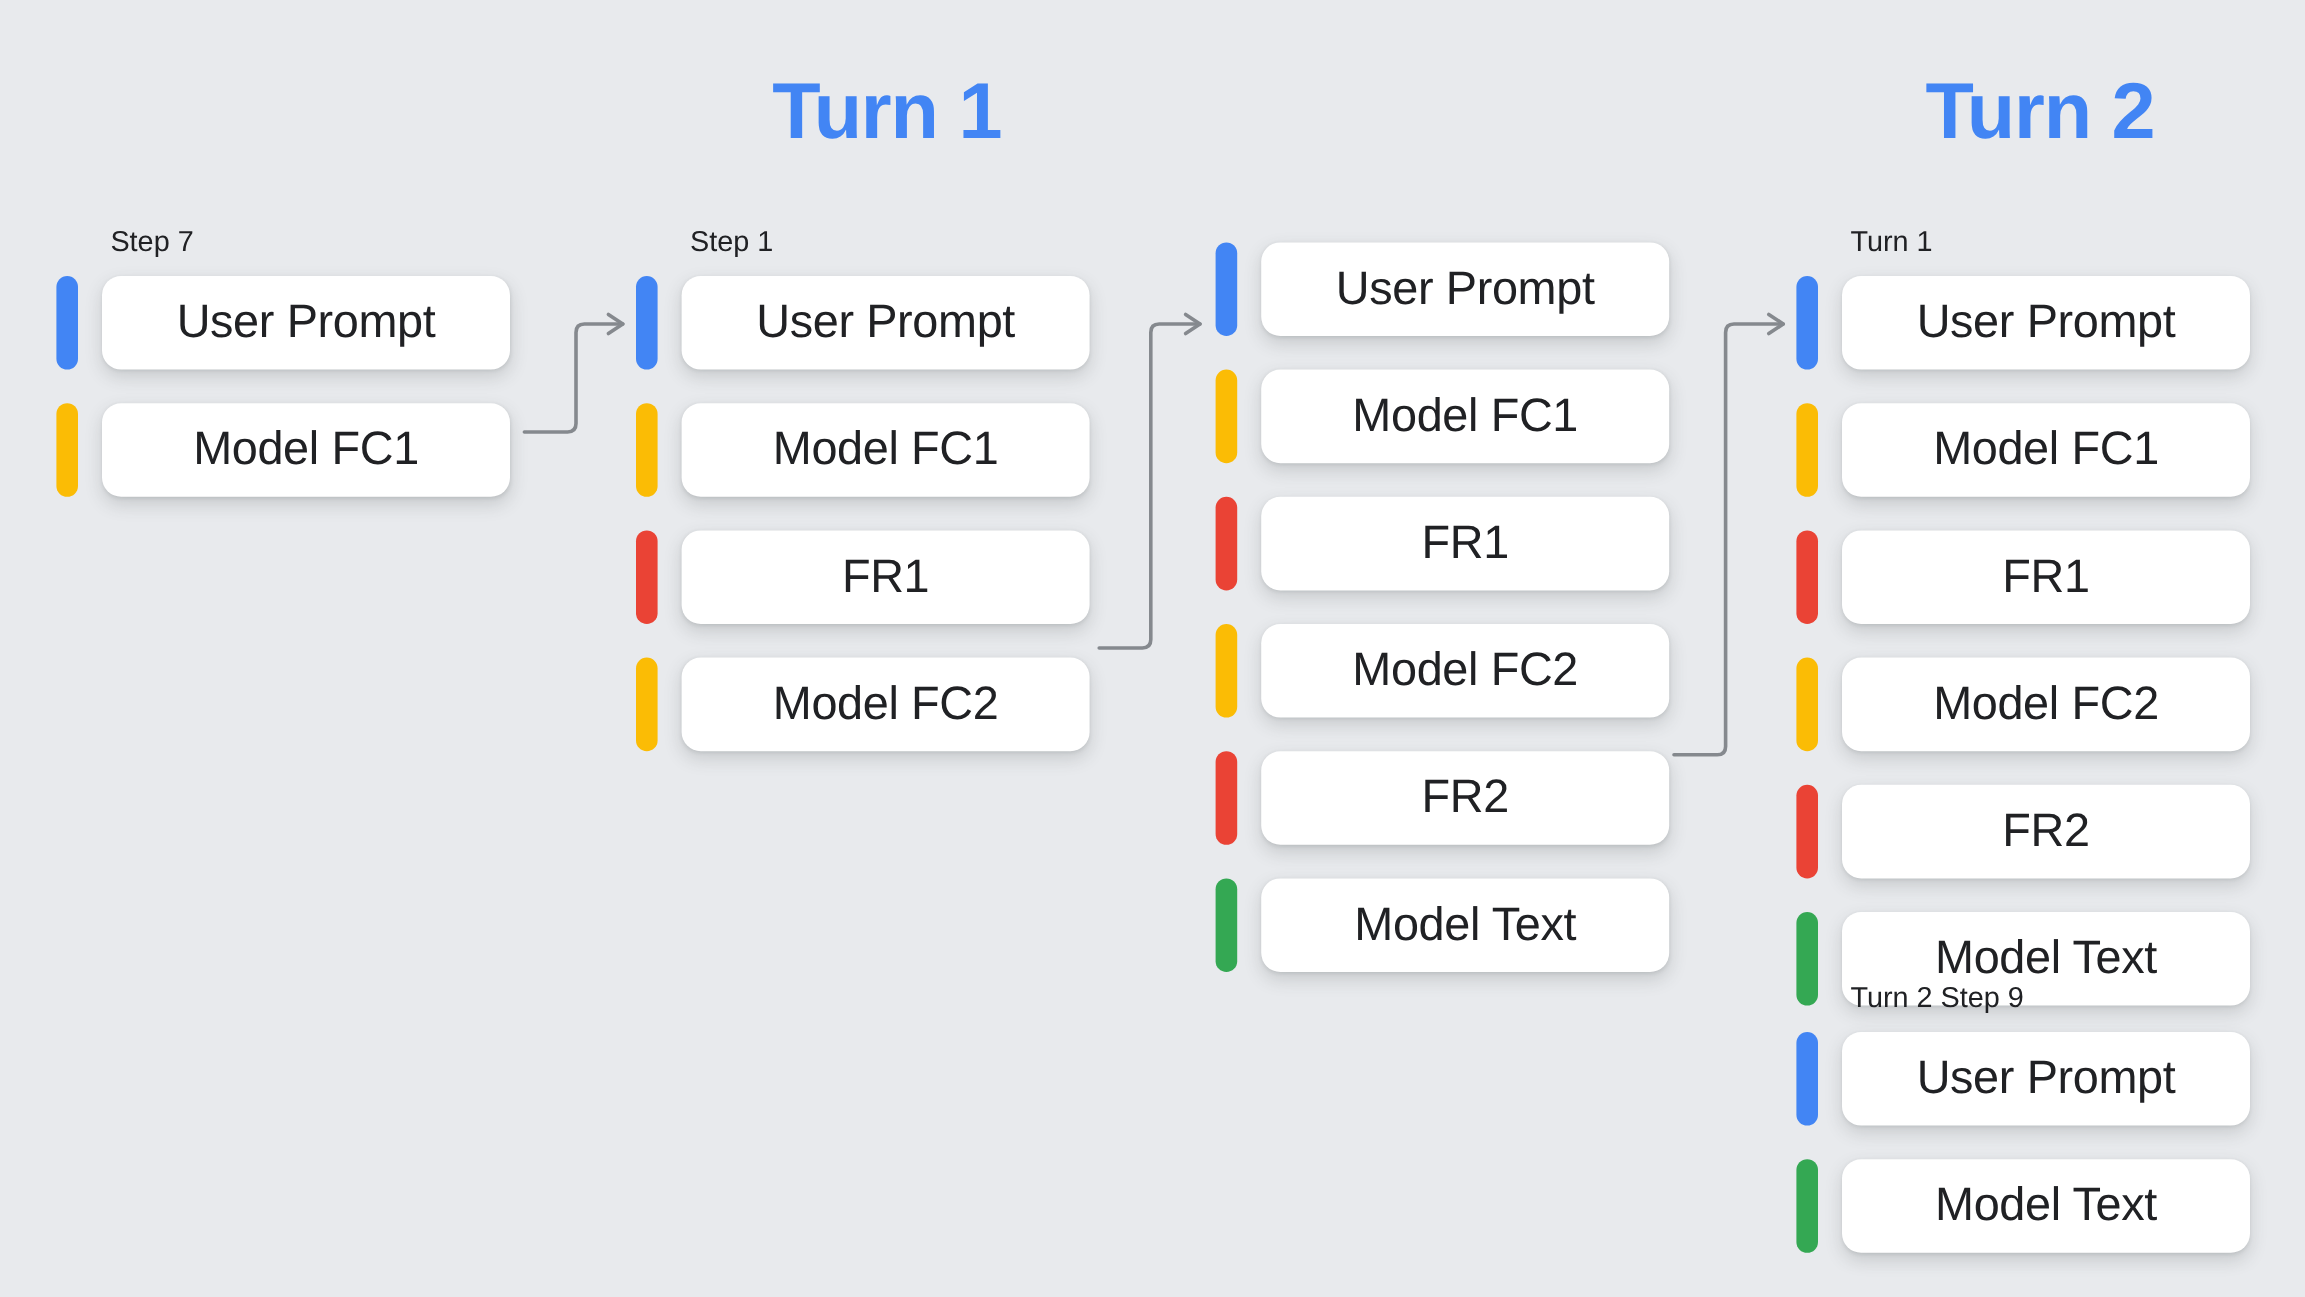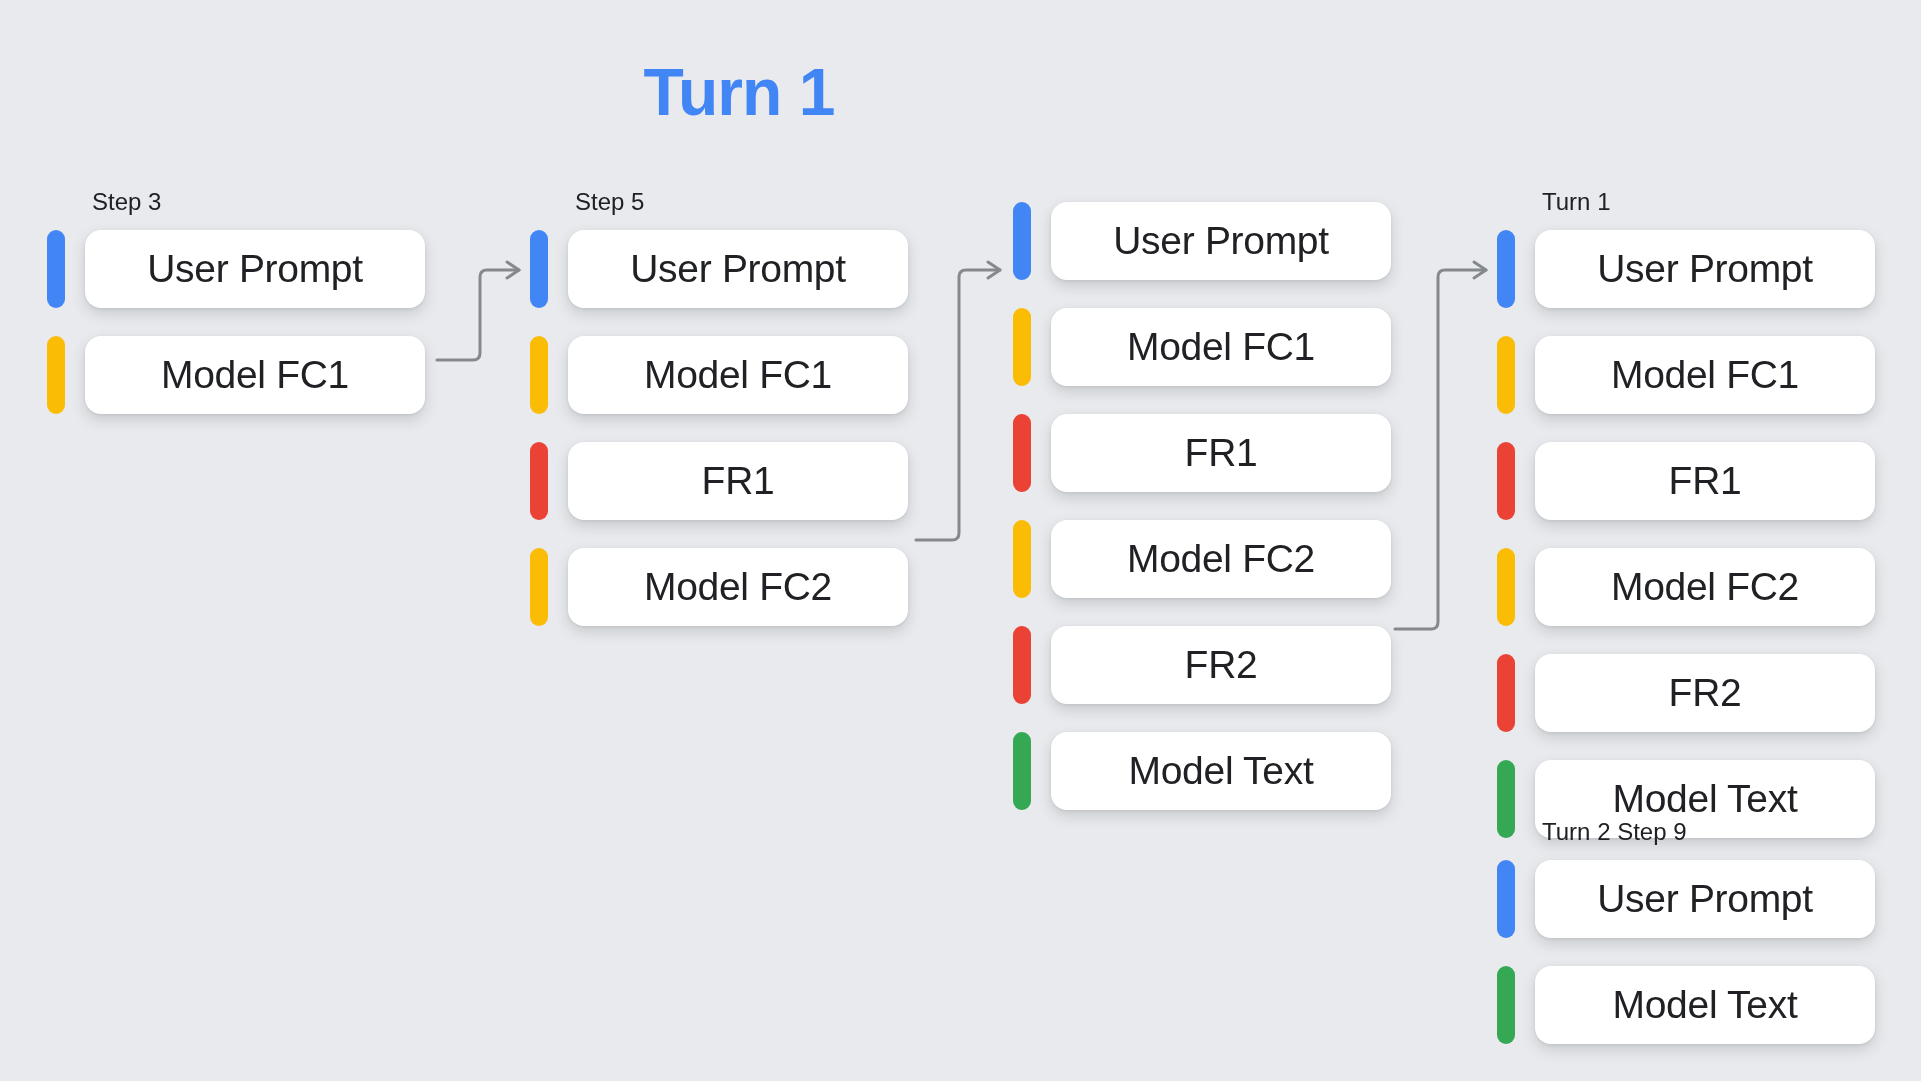--- a/index.html
+++ b/index.html
@@ -88,48 +88,49 @@
     inset: 0;
     pointer-events: none;
   }
 </style>
 </head>
 <body style="background: rgb(232, 234, 237);">
 
 <div class="canvas">
 
   <div class="turn-title" id="turn1-title" style="color: rgb(66, 133, 244);">Turn 1</div>
+  <div class="turn-title" id="turn2-title" style="color: rgb(66, 133, 244);">Turn 2</div>
 
   <svg class="arrows" width="1921" height="1081" viewBox="0 0 1921 1081">
     <defs>
       <marker id="arrowhead" markerUnits="userSpaceOnUse" markerWidth="32" markerHeight="24" viewBox="-18 -12 24 24" refX="0" refY="0" orient="auto">
         <path class="arrow-head" d="M -12 -8 L 0 0 L -12 8" fill="none" stroke-width="3" stroke-linecap="round" stroke-linejoin="round" stroke="#85898E"></path>
       </marker>
     </defs>
     <path class="arrow-path" d="M 437 360 L 473 360 Q 480 360 480 353 L 480 277 Q 480 270 487 270 L 519 270" fill="none" stroke-width="3" stroke-linecap="round" marker-end="url(#arrowhead)" stroke="#85898E"></path>
     <path class="arrow-path" d="M 916 540 L 952 540 Q 959 540 959 533 L 959 277 Q 959 270 966 270 L 1000 270" fill="none" stroke-width="3" stroke-linecap="round" marker-end="url(#arrowhead)" stroke="#85898E"></path>
     <path class="arrow-path" d="M 1395 629 L 1431 629 Q 1438 629 1438 622 L 1438 277 Q 1438 270 1445 270 L 1486 270" fill="none" stroke-width="3" stroke-linecap="round" marker-end="url(#arrowhead)" stroke="#85898E"></path>
   </svg>
 
   <div class="col" id="col-step-1">
-    <div class="col-label">Step 3</div>
+    <div class="col-label">Step 7</div>
     <div class="rows">
         <div class="row">
           <span class="bar" style="background: rgb(66, 133, 244);"></span>
           <div class="card">User Prompt</div>
         </div>
         <div class="row">
           <span class="bar" style="background: rgb(251, 188, 5);"></span>
           <div class="card">Model FC1</div>
         </div>
       </div>
   </div>
 
   <div class="col" id="col-step-2">
-    <div class="col-label">Step 5</div>
+    <div class="col-label">Step 1</div>
     <div class="rows">
         <div class="row">
           <span class="bar" style="background: rgb(66, 133, 244);"></span>
           <div class="card">User Prompt</div>
         </div>
         <div class="row">
           <span class="bar" style="background: rgb(251, 188, 5);"></span>
           <div class="card">Model FC1</div>
         </div>
         <div class="row">

